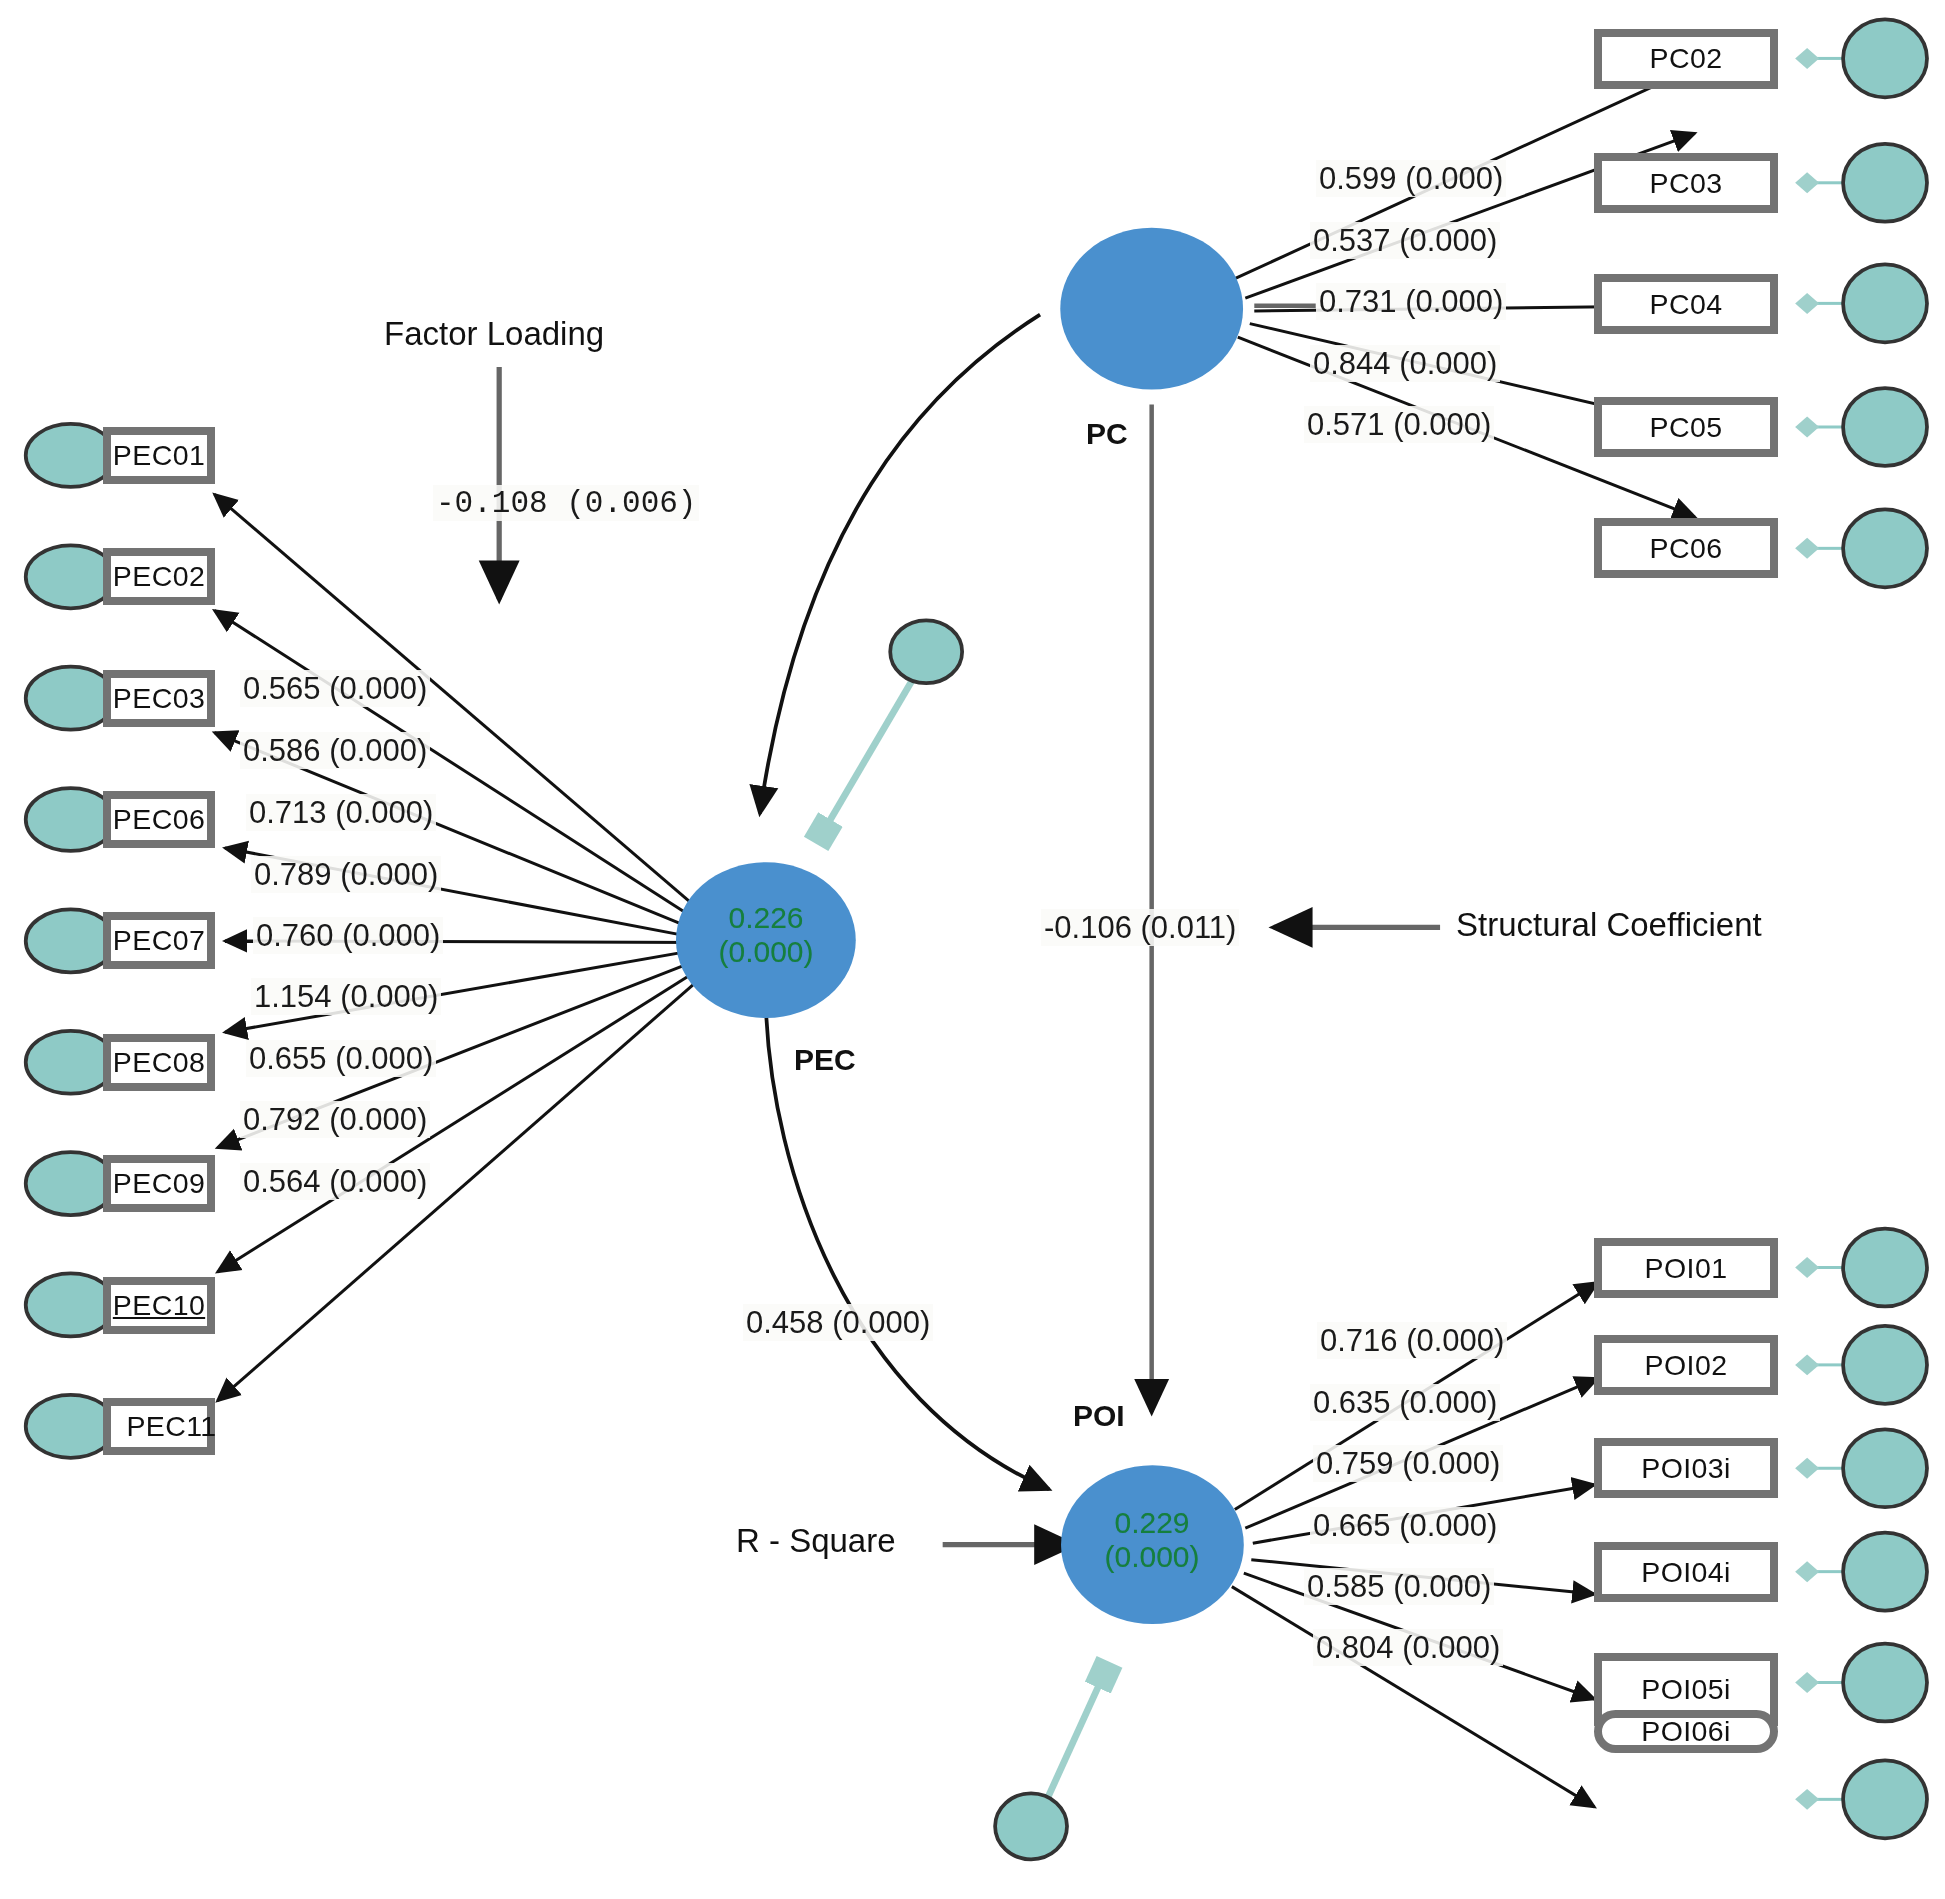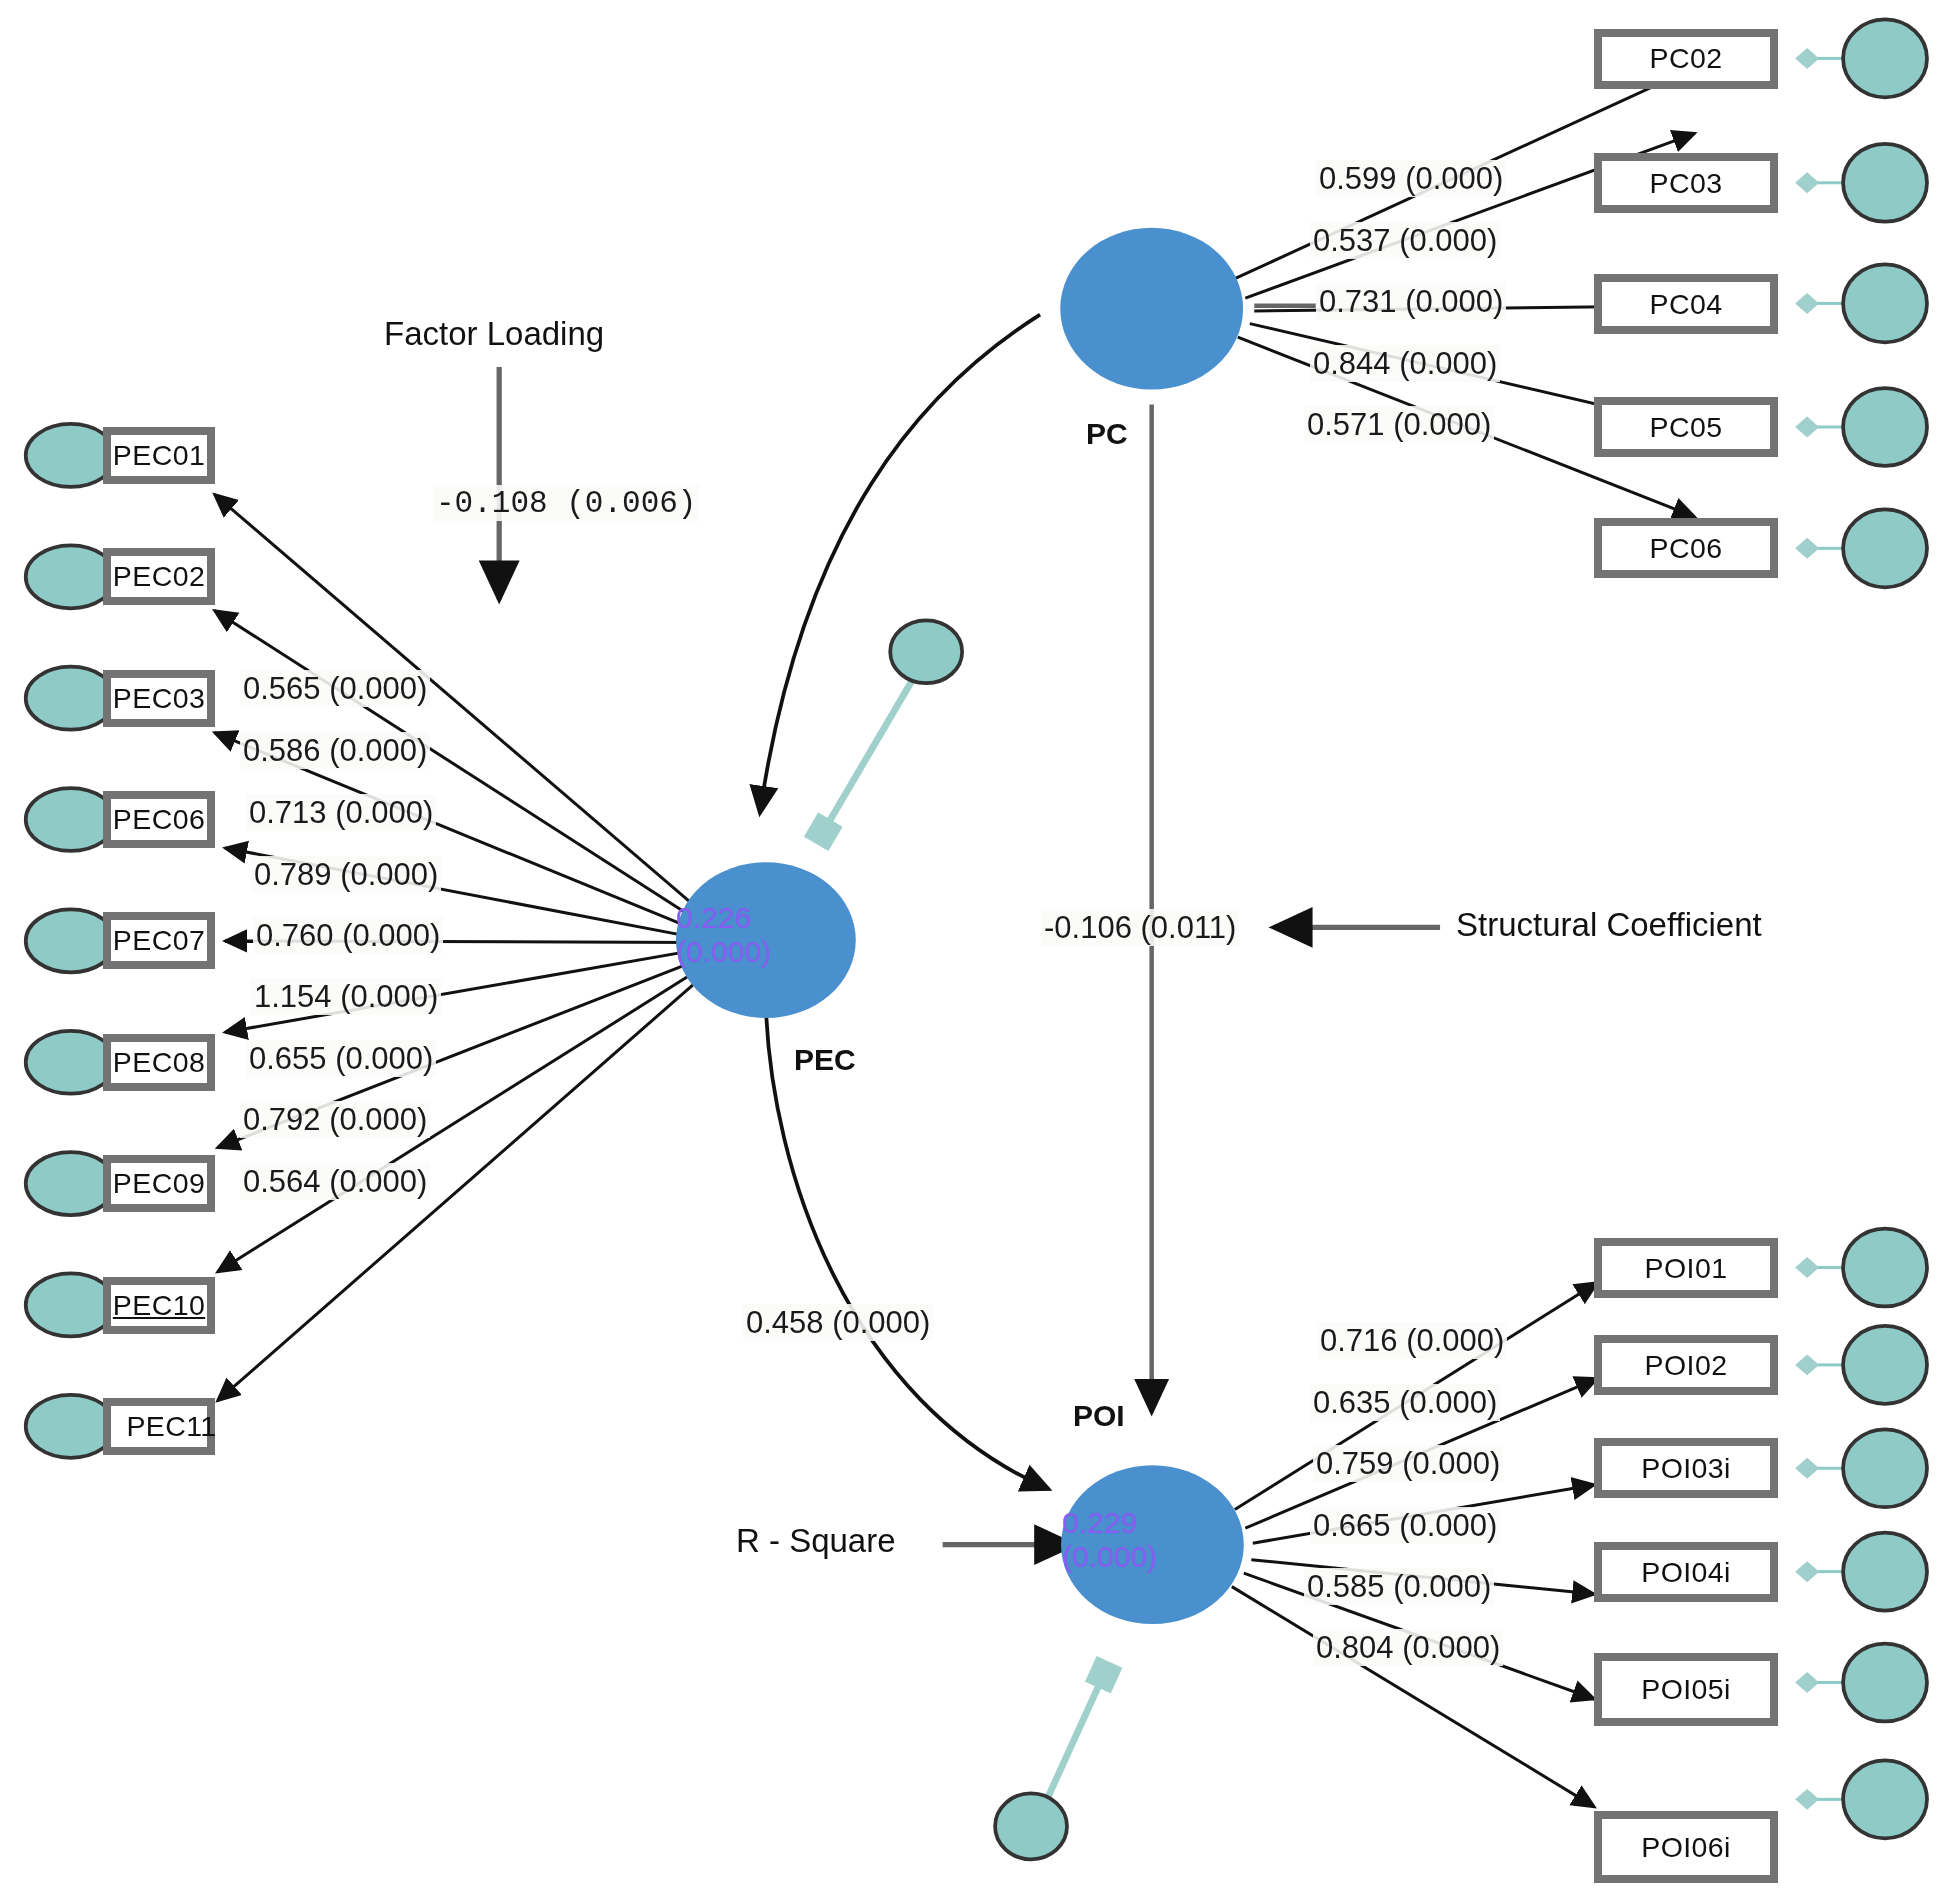--- a/index.html
+++ b/index.html
@@ -17,21 +17,21 @@
     font-size:31px;color:#1a1a1a;white-space:nowrap;
     padding:0.7px 3px;
   }
   .node-label{
     position:absolute;font-size:30px;font-weight:bold;color:#111;white-space:nowrap;
   }
   .annot{
     position:absolute;font-size:33px;color:#111;white-space:nowrap;
   }
   .lv-text{
-    position:absolute;text-align:left;color:#8b5cf6;
+    position:absolute;text-align:center;color:#15803d;
     font-size:30px;line-height:1.12;white-space:nowrap;
     text-shadow:0 0 0.7px rgba(0,0,0,.15);
   }
 </style>
 </head>
 <body>
 
 <div id="stage">
 
   <svg class="layer" viewBox="0 0 2597 2535">
@@ -224,21 +224,21 @@
   <div class="ind-box" style="left:1594px;top:153px;width:184px;height:60px;">PC03</div>
   <div class="ind-box" style="left:1594px;top:274px;width:184px;height:60px;">PC04</div>
   <div class="ind-box" style="left:1594px;top:397px;width:184px;height:60px;">PC05</div>
   <div class="ind-box" style="left:1594px;top:518px;width:184px;height:60px;">PC06</div>
 
   <div class="ind-box" style="left:1594px;top:1238px;width:184px;height:60px;">POI01</div>
   <div class="ind-box" style="left:1594px;top:1335px;width:184px;height:60px;">POI02</div>
   <div class="ind-box" style="left:1594px;top:1438px;width:184px;height:60px;">POI03i</div>
   <div class="ind-box" style="left:1594px;top:1542px;width:184px;height:60px;">POI04i</div>
   <div class="ind-box" style="left:1594px;top:1653px;width:184px;height:73px;">POI05i</div>
-  <div class="ind-box" style="left:1594px;top:1811px;width:184px;height:72px;">POI06i</div>
+  <div class="ind-box" style="left:1594px;top:1710px;width:184px;height:43px;border-radius:27px;">POI06i</div>
 
   <div class="coef" style="left:240px;top:670px;">0.565 (0.000)</div>
   <div class="coef" style="left:240px;top:732px;">0.586 (0.000)</div>
   <div class="coef" style="left:246px;top:794px;">0.713 (0.000)</div>
   <div class="coef" style="left:251px;top:856px;">0.789 (0.000)</div>
   <div class="coef" style="left:253px;top:917px;">0.760 (0.000)</div>
   <div class="coef" style="left:251px;top:978px;">1.154 (0.000)</div>
   <div class="coef" style="left:246px;top:1040px;">0.655 (0.000)</div>
   <div class="coef" style="left:240px;top:1101px;">0.792 (0.000)</div>
   <div class="coef" style="left:240px;top:1163px;">0.564 (0.000)</div>

